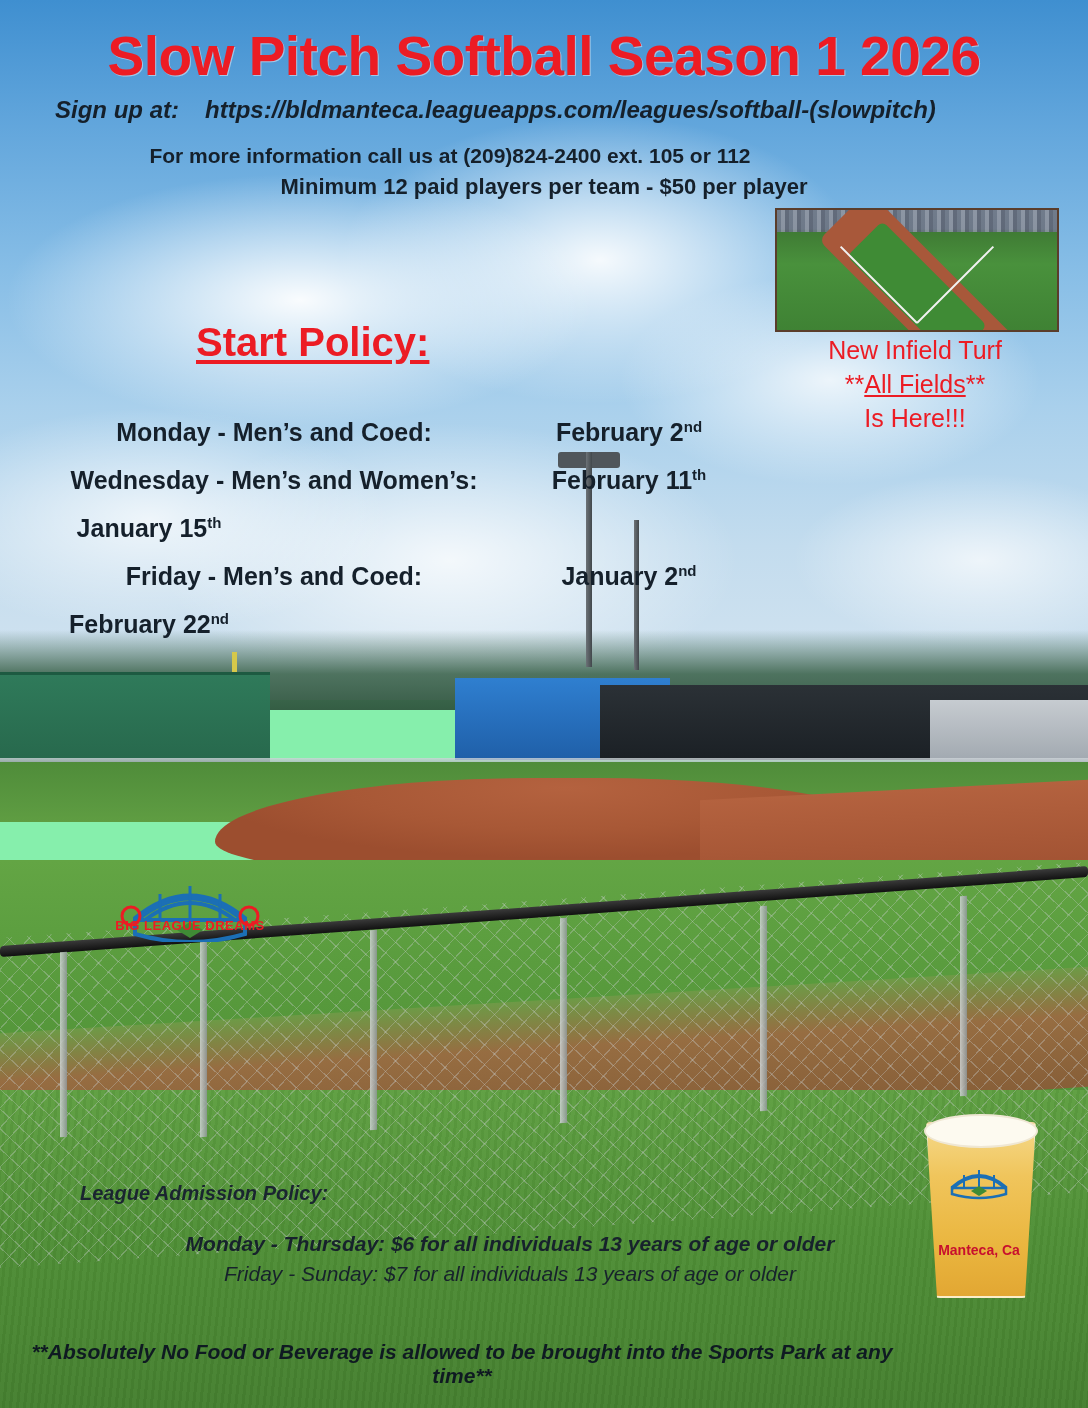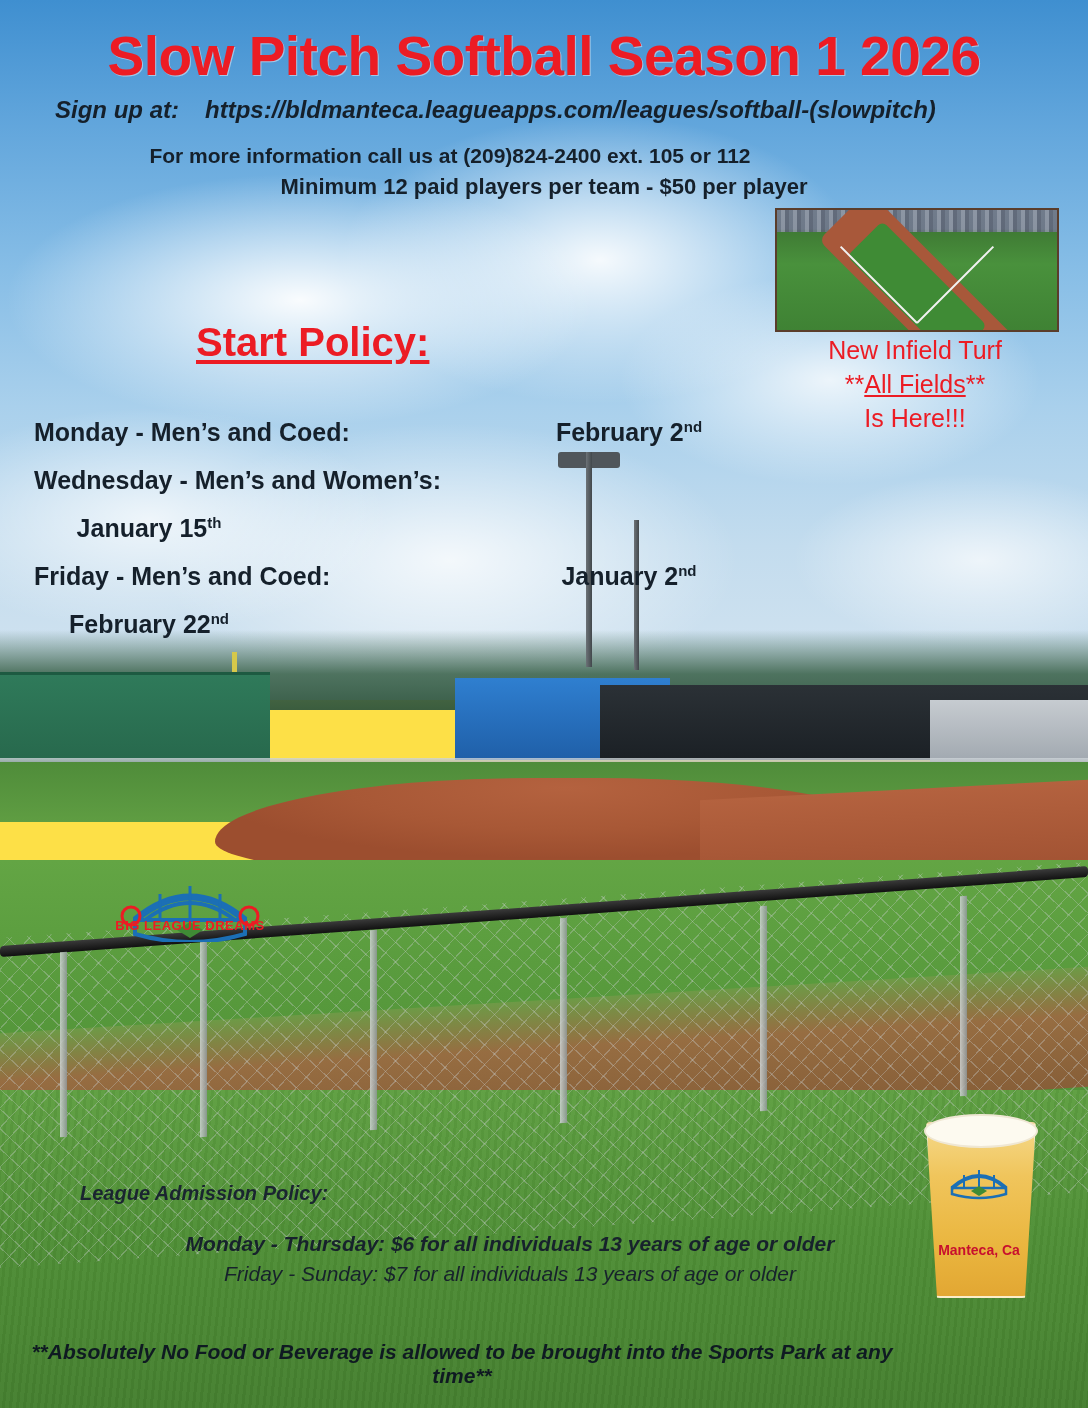--- a/index.html
+++ b/index.html
@@ -6,21 +6,21 @@
     margin: 0;
     padding: 0;
     background: #222;
   }
   .poster {
     position: relative;
     width: 1088px;
     height: 1408px;
     overflow: hidden;
     font-family: "Liberation Sans", sans-serif;
-    background: #fde047;
+    background: #86efac;
   }
 
   
   .bg-sky {
     position: absolute;
     left: 0; top: 0; width: 1088px; height: 700px;
     background:
       radial-gradient(ellipse 420px 180px at 300px 300px, rgba(255,255,255,0.95) 0%, rgba(255,255,255,0.0) 70%),
       radial-gradient(ellipse 360px 200px at 600px 260px, rgba(255,255,255,0.92) 0%, rgba(255,255,255,0.0) 72%),
       radial-gradient(ellipse 300px 150px at 830px 380px, rgba(255,255,255,0.8) 0%, rgba(255,255,255,0.0) 70%),
@@ -212,21 +212,21 @@
   .sched-row {
     display: flex;
     align-items: baseline;
     height: 48px;
     font-size: 25px;
     font-weight: bold;
     color: #15202b;
   }
   .sched-day {
     width: 480px;
-    text-align: left;
+    text-align: center;
   }
   .sched-date {
     width: 230px;
     text-align: center;
     white-space: nowrap;
   }
   .sup { font-size: 15px; vertical-align: super; }
 
   
   .turf-photo {
@@ -423,20 +423,21 @@
 
   <div class="start-dates-head">Start Policy:</div>
 
   <div class="schedule">
     <div class="sched-row">
       <span class="sched-day">Monday - Men’s and Coed:</span>
       <span class="sched-date"><span>February 2</span><span class="sup">nd</span></span>
     </div>
     <div class="sched-row">
       <span class="sched-day">Wednesday - Men’s and Women’s:</span>
+      <span class="sched-date"><span>February 11</span><span class="sup">th</span></span>
     </div>
     <div class="sched-row">
       <span class="sched-date"><span>January 15</span><span class="sup">th</span></span>
     </div>
     <div class="sched-row">
       <span class="sched-day">Friday - Men’s and Coed:</span>
       <span class="sched-date"><span>January 2</span><span class="sup">nd</span></span>
     </div>
     <div class="sched-row">
       <span class="sched-date"><span>February 22</span><span class="sup">nd</span></span>

